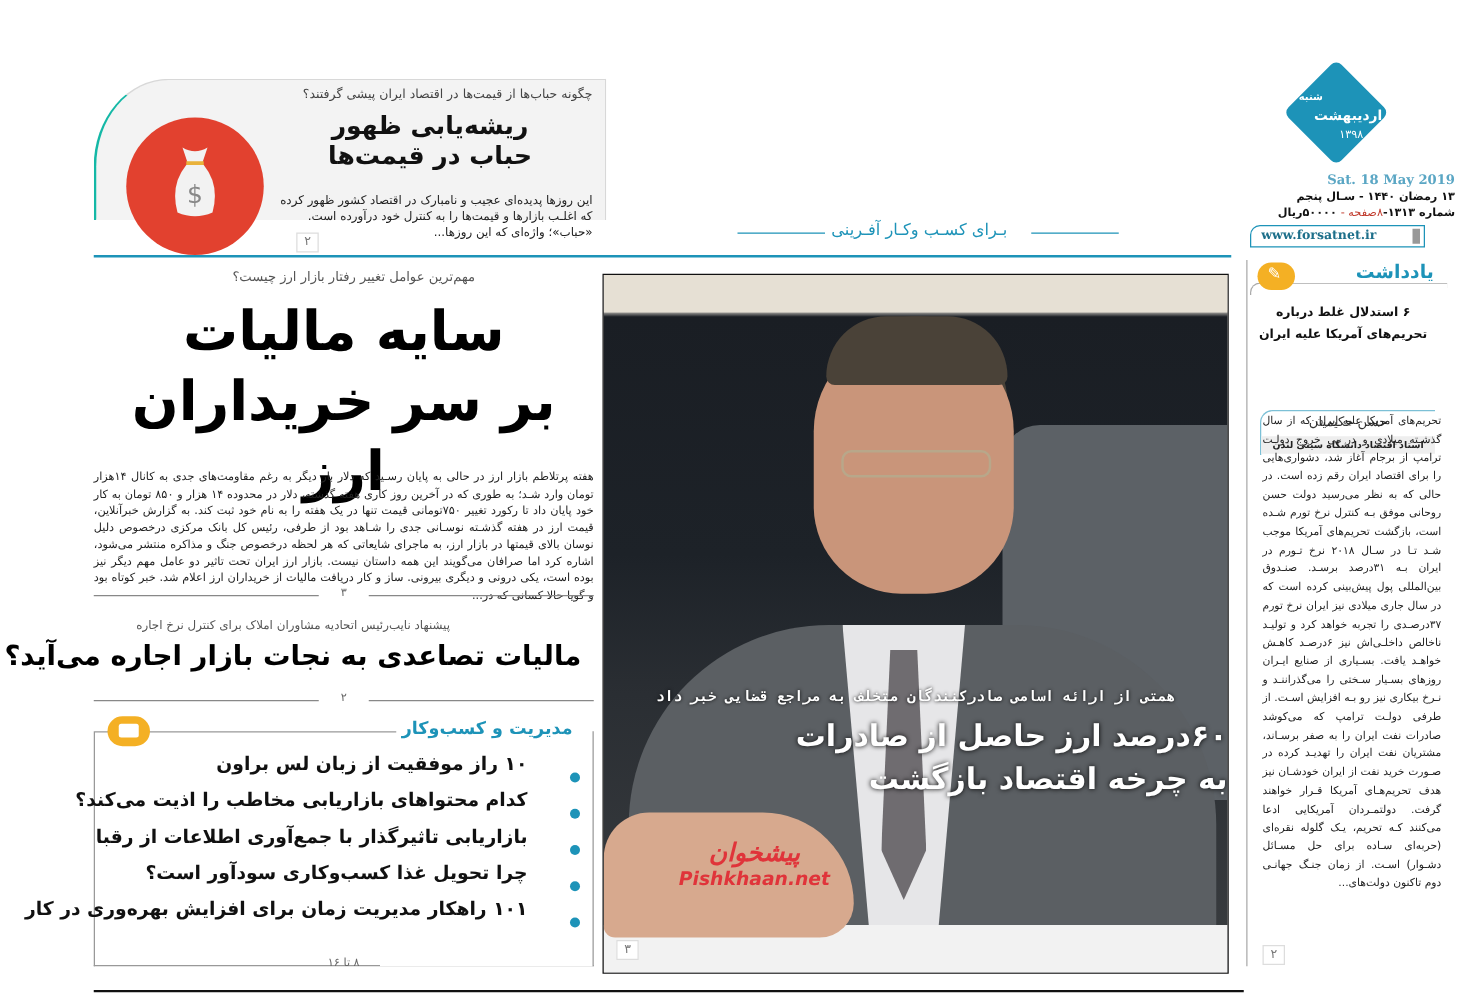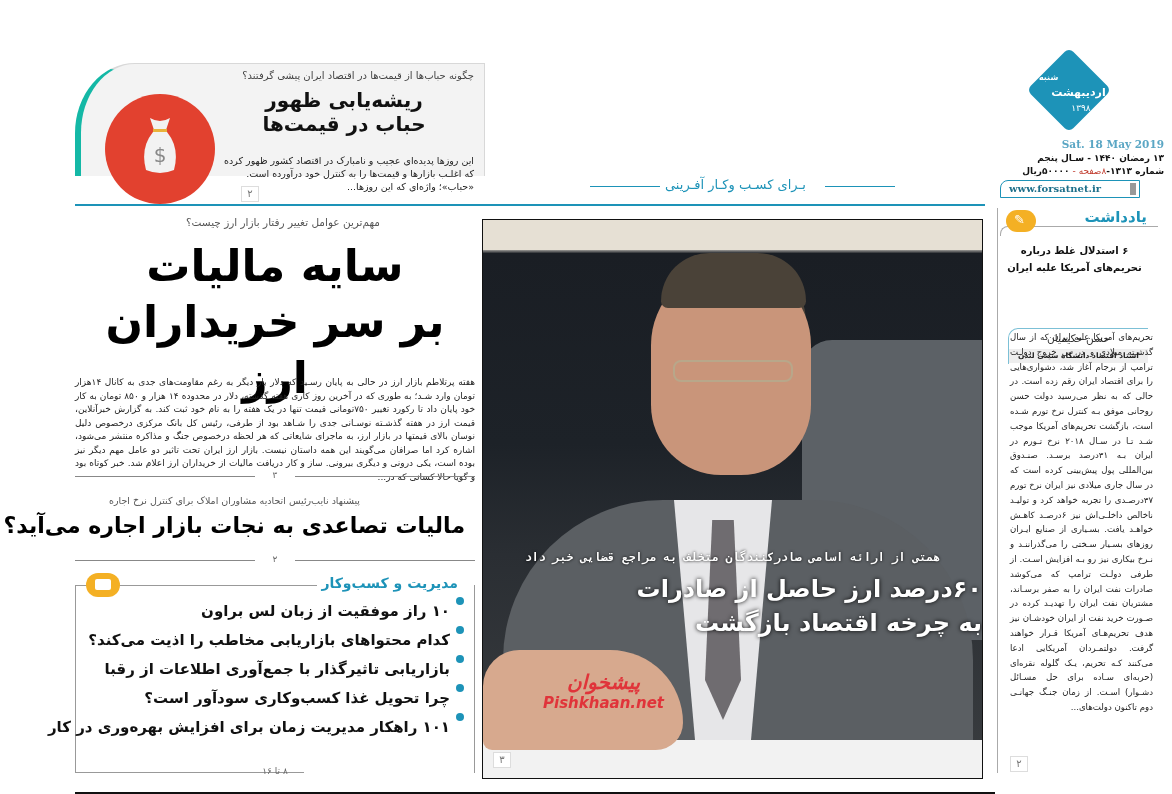--- a/index.html
+++ b/index.html
@@ -4,21 +4,21 @@
 <style>
   * { box-sizing: border-box; margin: 0; padding: 0; }
   html, body { width: 1172px; height: 794px; background: #ffffff; overflow: hidden; }
   body { position: relative; font-family: "DejaVu Sans", sans-serif; color: #111; direction: rtl; }
 
   
   .masthead { position: absolute; top: 55px; left: 75px; width: 1097px; height: 120px; }
   .teaser-box {
     position: absolute; left: 0; top: 8px; width: 410px; height: 113px;
     background: #f3f3f3; border-top-left-radius: 60px 70px;
-    border-right: 1px solid #d8d8d8; border-left: 6px solid #14b8a6; border-top: 1px solid #d8d8d8;
+    border-right: 1px solid #d8d8d8; border-left: 2px solid #14b8a6; border-top: 1px solid #d8d8d8;
   }
   .teaser-kicker { position: absolute; right: 10px; top: 6px; font-size: 10px; color: #444; white-space: nowrap; }
   .teaser-title { position: absolute; right: 40px; top: 24px; width: 200px; font-size: 20px; font-weight: bold; line-height: 24px; text-align: center; color: #111; }
   .teaser-body { position: absolute; right: 10px; top: 90px; width: 255px; font-size: 9.5px; line-height: 13px; color: #222; text-align: right; }
   .page-badge { display: inline-block; width: 18px; height: 16px; background: #fff; border: 1px solid #ddd; font-size: 10px; color: #777; text-align: center; line-height: 14px; }
   .teaser-badge { position: absolute; left: 160px; top: 122px; }
   .money-circle { position: absolute; left: 24px; top: 30px; width: 110px; height: 110px; border-radius: 50%; background: #e2412f; }
   .money-bag { position: absolute; left: 37px; top: 22px; width: 36px; height: 62px; }
 
   .logo-area { position: absolute; left: 410px; top: 0; width: 510px; height: 120px; border-bottom: 2px solid #1d93b8; }
@@ -54,21 +54,21 @@
   .sep .num { position: absolute; left: 0; right: 0; text-align: center; font-size: 9px; color: #666; top: 0; }
   .sub-kicker { position: absolute; right: 115px; top: 287px; font-size: 9.5px; color: #555; white-space: nowrap; }
   .sub-title { position: absolute; right: 10px; top: 305px; font-size: 22px; font-weight: bold; color: #000; white-space: nowrap; }
 
   .mgmt-box { position: absolute; left: 75px; top: 585px; width: 400px; height: 188px; border: 1px solid #999; border-top: none; }
   .mgmt-header-line { position: absolute; left: 0; top: 0; width: 330px; height: 1px; background: #999; }
   .mgmt-title { position: absolute; right: 12px; top: -10px; font-size: 14px; font-weight: bold; color: #1d93b8; background: #fff; padding: 0 4px; white-space: nowrap; }
   .mgmt-icon { position: absolute; left: 10px; top: -12px; width: 34px; height: 24px; border-radius: 12px; background: #f4b024; }
   .mgmt-icon::after { content: ""; position: absolute; left: 9px; top: 6px; width: 16px; height: 11px; background: #fff; border-radius: 2px; }
   .mgmt-list { position: absolute; right: 10px; top: 12px; list-style: none; }
-  .mgmt-list li { font-size: 15px; font-weight: bold; line-height: 29px; color: #111; white-space: nowrap; display: flex; align-items: flex-start; }
+  .mgmt-list li { font-size: 15px; font-weight: bold; line-height: 29px; color: #111; white-space: nowrap; display: flex; align-items: flex-end; gap: 28px; }
   .mgmt-list .dot { display: inline-block; width: 8px; height: 8px; border-radius: 50%; background: #1d93b8; margin-left: 6px; }
   .mgmt-foot { position: absolute; bottom: -6px; left: 0; width: 398px; height: 12px; }
 
   
   .photo { position: absolute; left: 482px; top: 219px; width: 501px; height: 560px; border: 1px solid #111; overflow: hidden;
     background: linear-gradient(180deg, #e9e4da 0%, #e9e4da 5%, #1a1e24 6%, #1d2228 40%, #2a2e33 60%, #3a3d40 100%); }
   .photo-ceiling { position: absolute; left: 0; top: 0; width: 100%; height: 30px; background: #e6e0d4; }
   .photo-chair { position: absolute; right: 0; top: 120px; width: 180px; height: 300px; background: #5c6166; border-radius: 30px 0 0 0; }
   .photo-suit { position: absolute; left: 20px; top: 280px; width: 470px; height: 300px; background: #5b5f63; border-radius: 160px 160px 0 0; }
   .photo-shirt { position: absolute; left: 170px; top: 280px; width: 140px; height: 240px; background: #e6e6e8; clip-path: polygon(15% 0, 85% 0, 70% 100%, 30% 100%); }

